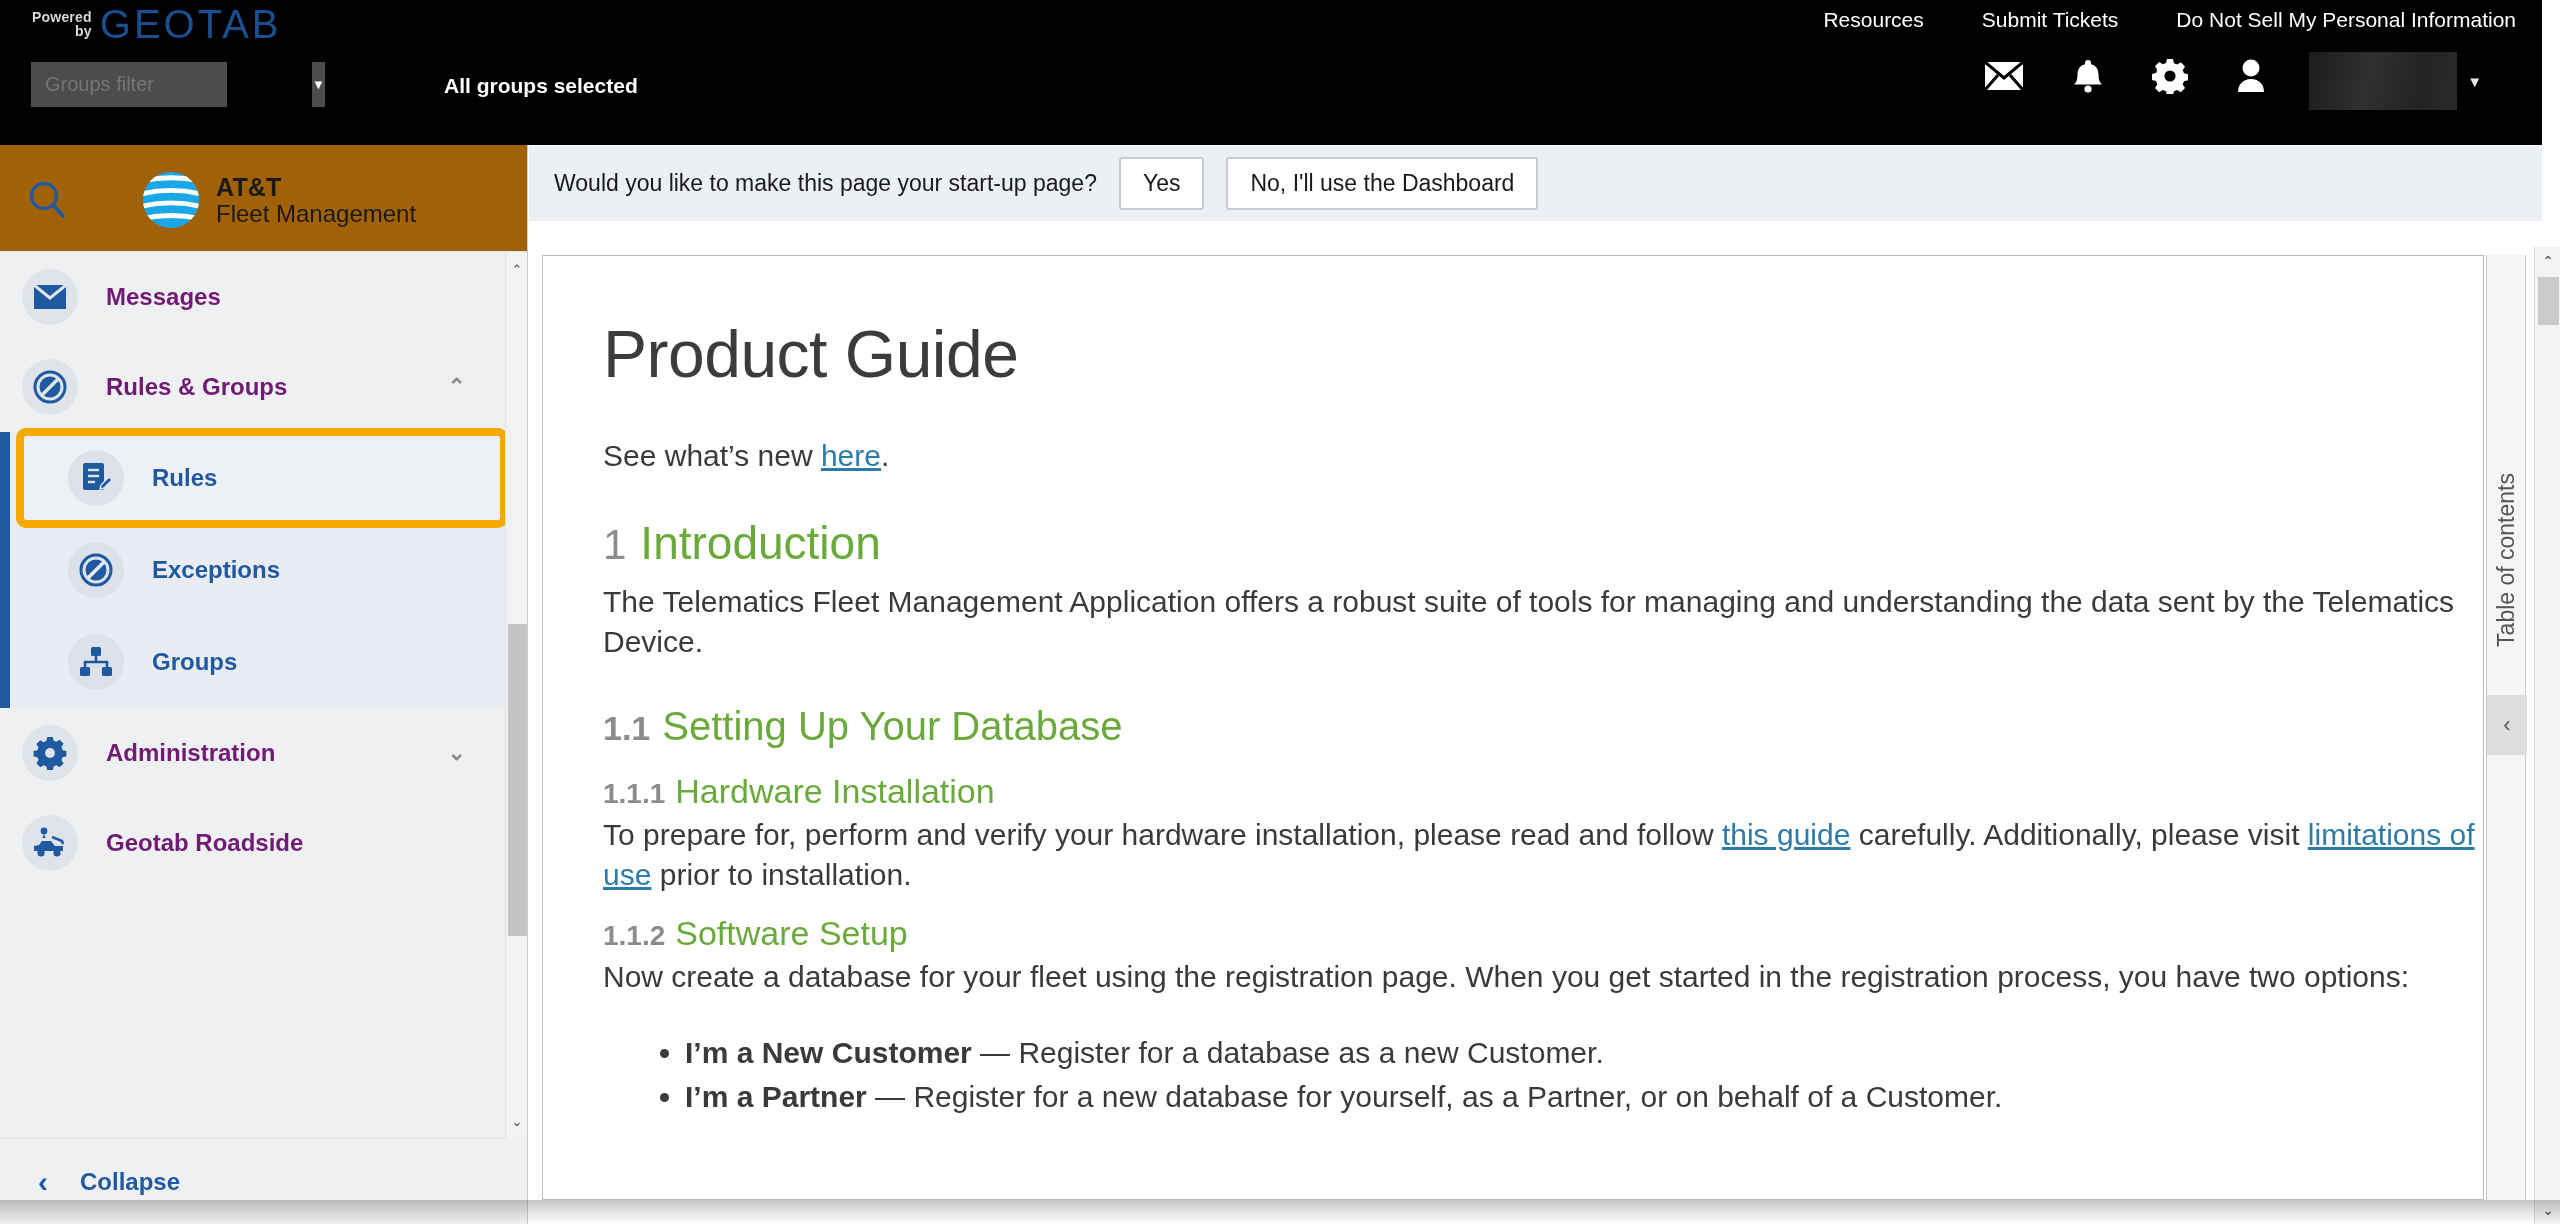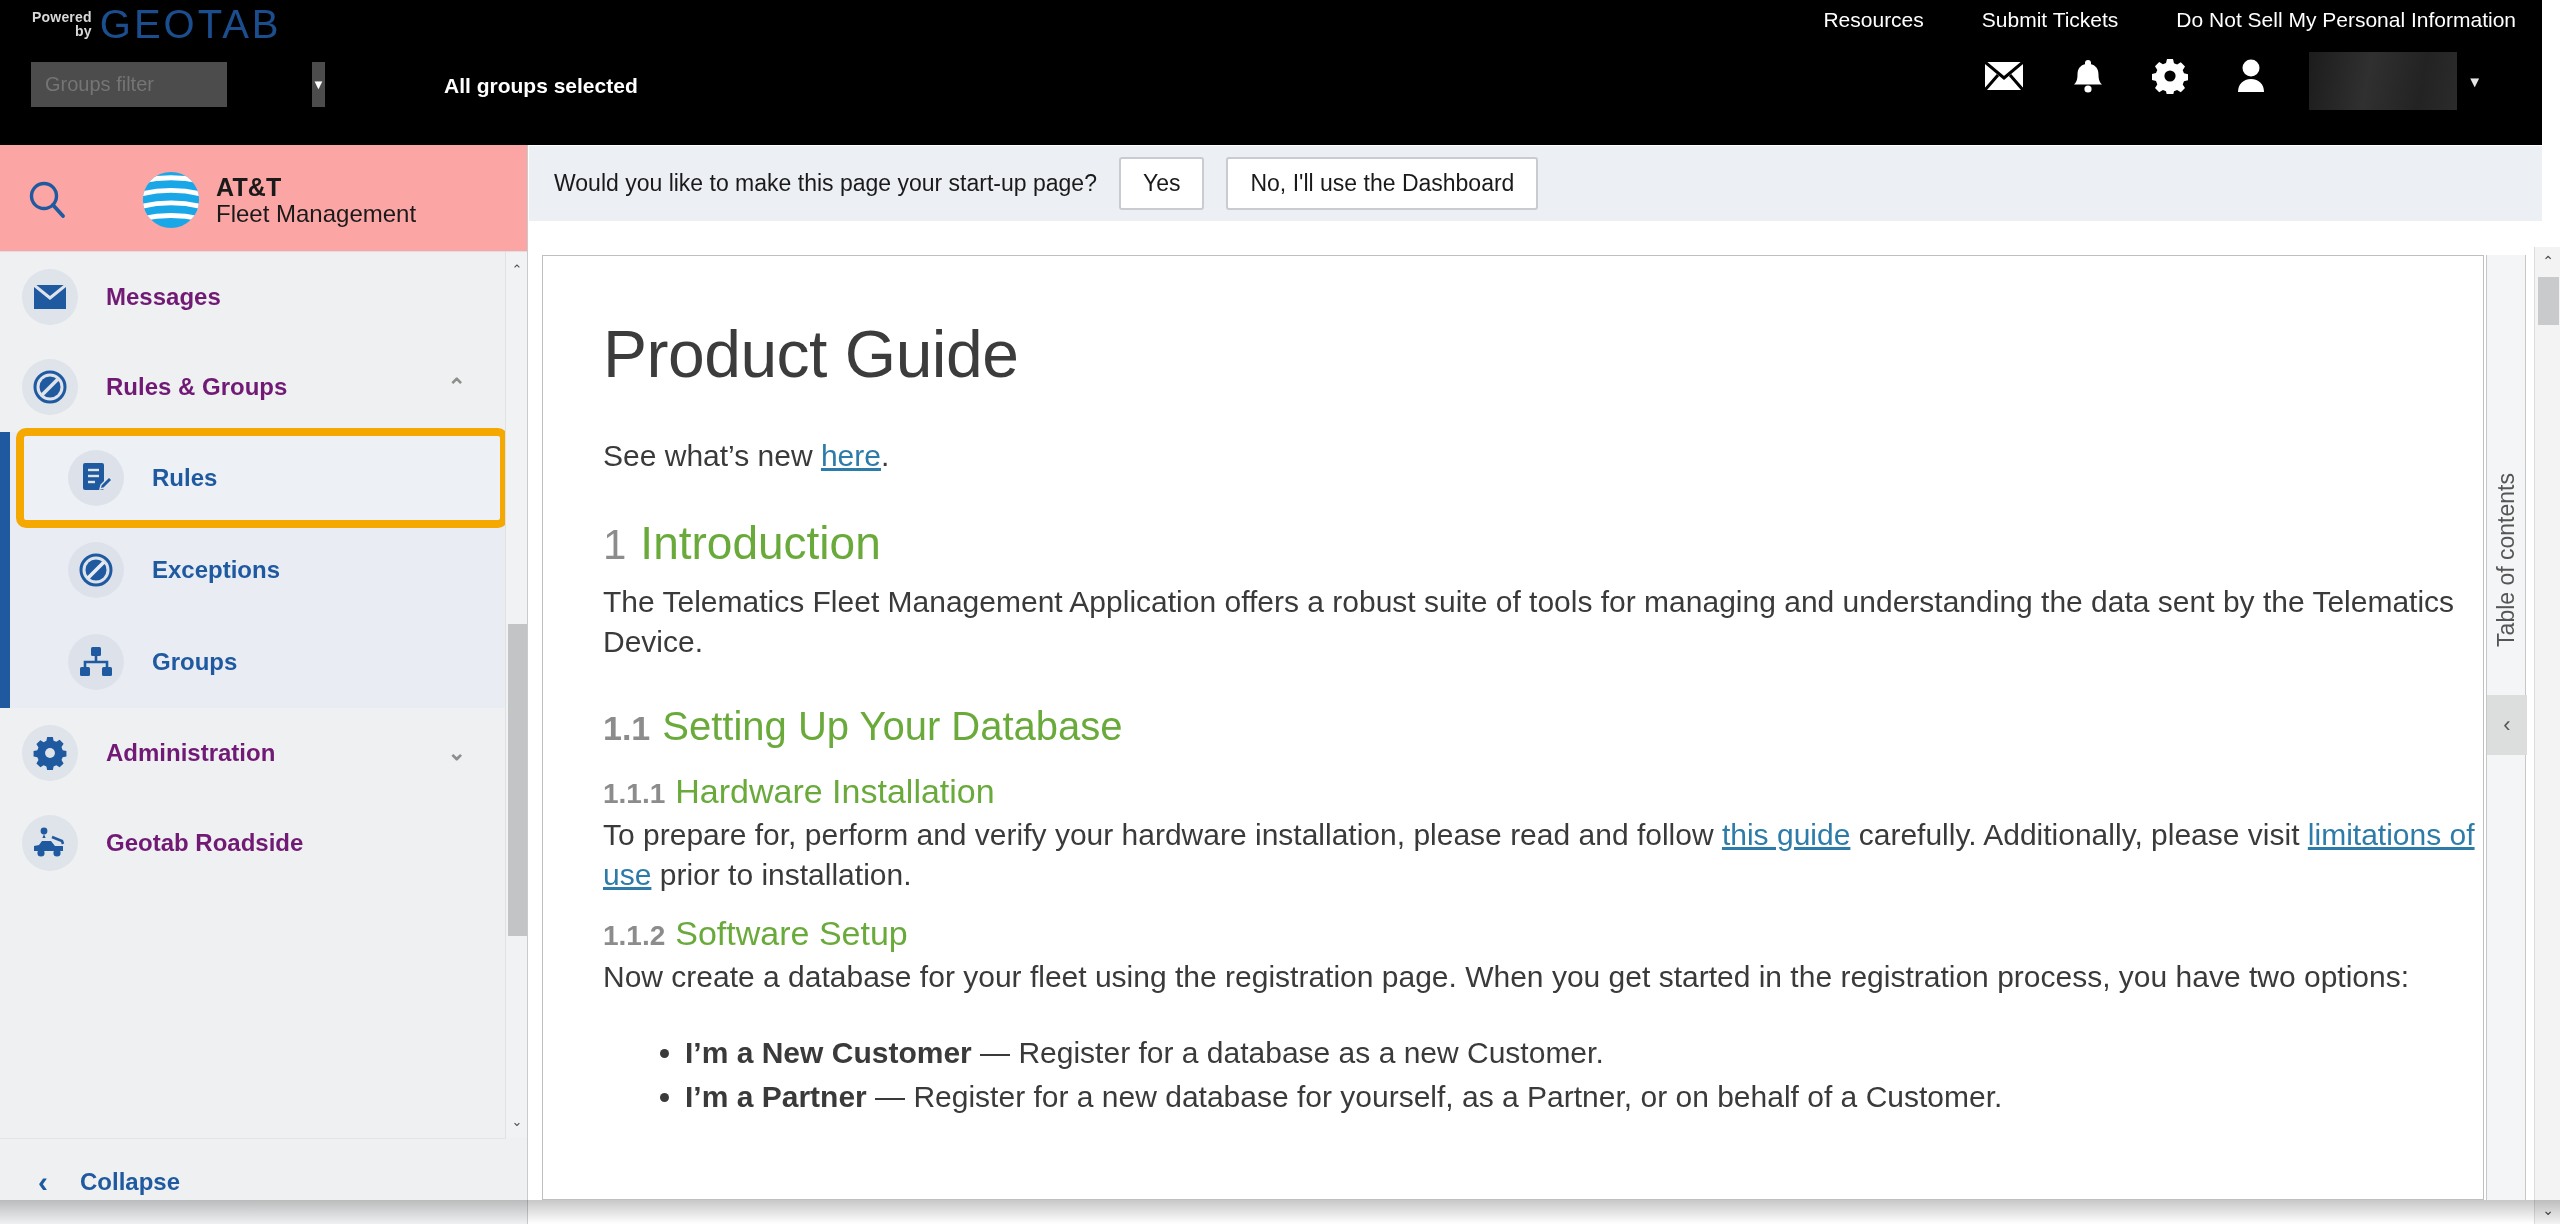--- a/index.html
+++ b/index.html
@@ -69,21 +69,21 @@
   }
   .user-caret { color: #e6e6e6; font-size: 15px; }
 
   
   .sidebar {
     position: absolute; left: 0; top: 145px; width: 528px; height: 1079px;
     background: #eff0f1; border-right: 1px solid #c9cacb;
   }
   .sidebar-head {
     position: relative; height: 107px; width: 100%;
-    background: #fca5a5; border-bottom: 1px solid #dedfe0;
+    background: #a16207; border-bottom: 1px solid #dedfe0;
     display: flex; align-items: center;
   }
   .search-icon-btn {
     position: absolute; left: 22px; top: 30px; width: 50px; height: 50px;
     display: flex; align-items: center; justify-content: center; cursor: pointer;
   }
   .brand {
     position: absolute; left: 140px; top: 24px;
     display: flex; align-items: center; gap: 14px;
   }

